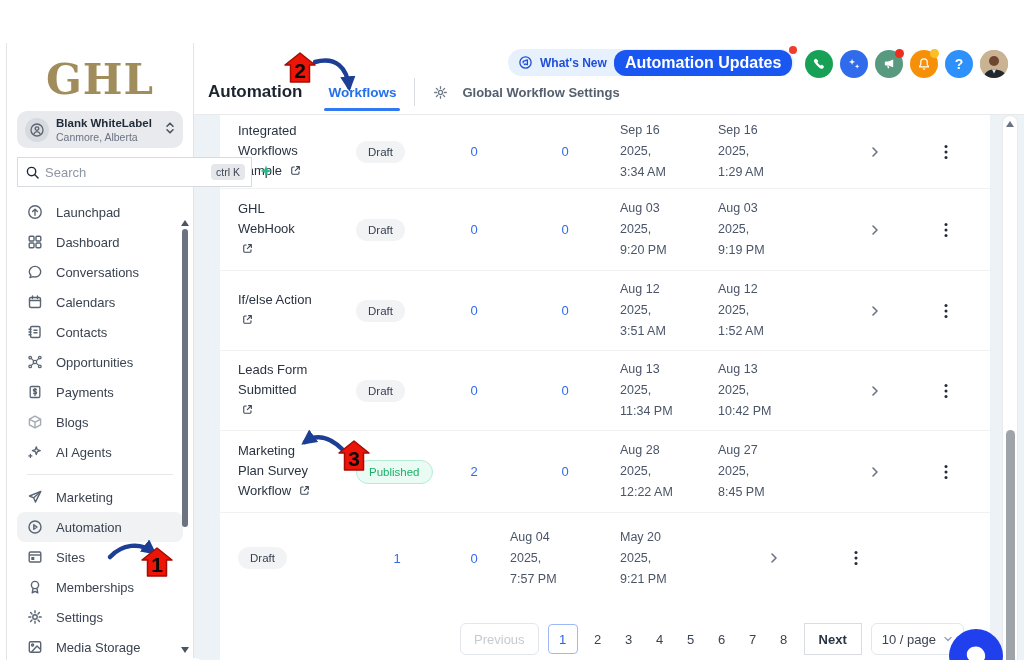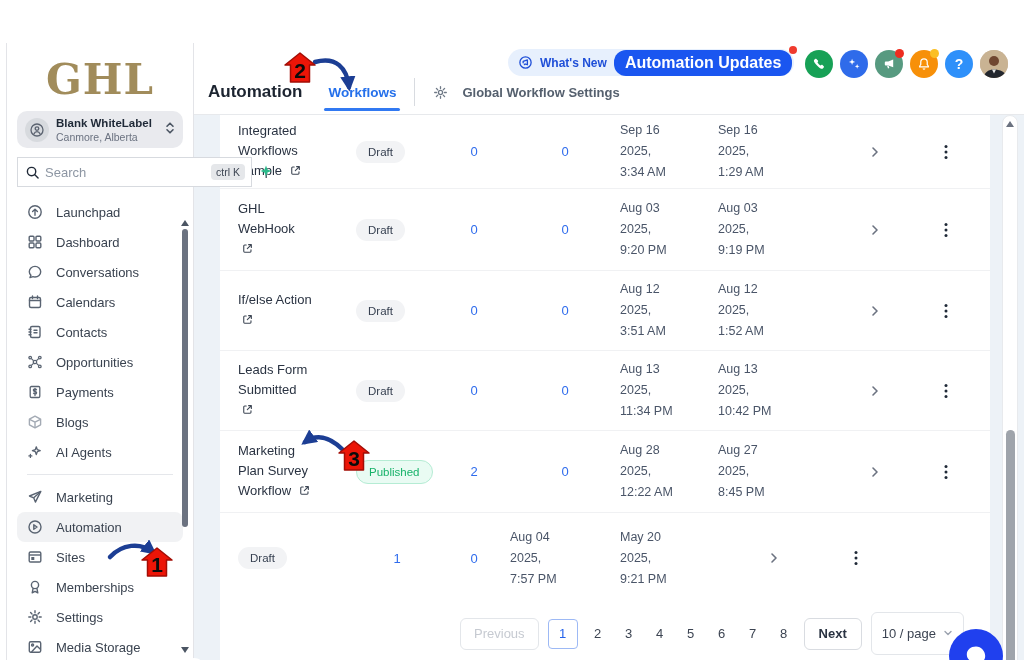--- a/index.html
+++ b/index.html
@@ -109,24 +109,24 @@
   
   .pagination { position:absolute; right:26px; bottom:15px; display:flex;
     align-items:center; gap:9px; }
   .pg-prev { height:32px; padding:0 13px; border:1px solid #e3e6ea; border-radius:6px;
     background:#fff; color:#c6cad1; font-size:13px; cursor:default;
     font-family:"Liberation Sans", sans-serif; }
   .pg-num { min-width:22px; height:30px; border:none; background:none; font-size:13px;
     color:#3c4452; cursor:pointer; font-family:"Liberation Sans", sans-serif; }
   .pg-num.active { width:30px; border:1px solid #9db9f5; border-radius:4px;
     color:#2563eb; background:#fff; }
-  .pg-next { height:32px; padding:0 14px; border:1px solid #d9dce1; border-radius:6px;
+  .pg-next { height:32px; padding:0 14px; border:1px solid #d9dce1; border-radius:0;
     background:#fff; color:#2a3342; font-size:13px; font-weight:600; cursor:pointer;
     font-family:"Liberation Sans", sans-serif; }
-  .pg-size { height:43px; border:1px solid #e3e6ea; border-radius:6px; background:#fff;
+  .pg-size { height:32px; border:1px solid #e3e6ea; border-radius:6px; background:#fff;
     color:#3c4452; font-size:13px; display:flex; align-items:center; gap:7px;
     padding:0 10px; cursor:pointer; }
   .pg-size .caret { color:#9ca3af; }
 
   
   .vscroll { position:absolute; right:6px; top:72px; height:576px; width:16px;
     background:#fff; border:1px solid #e8eaed; border-radius:9px; z-index:4; }
   .vs-thumb { position:absolute; left:3px; width:9px; top:314px; height:242px;
     background:#9fa4ab; border-radius:5px; }
   .vs-up { position:absolute; left:3px; top:5px; width:0; height:0;

